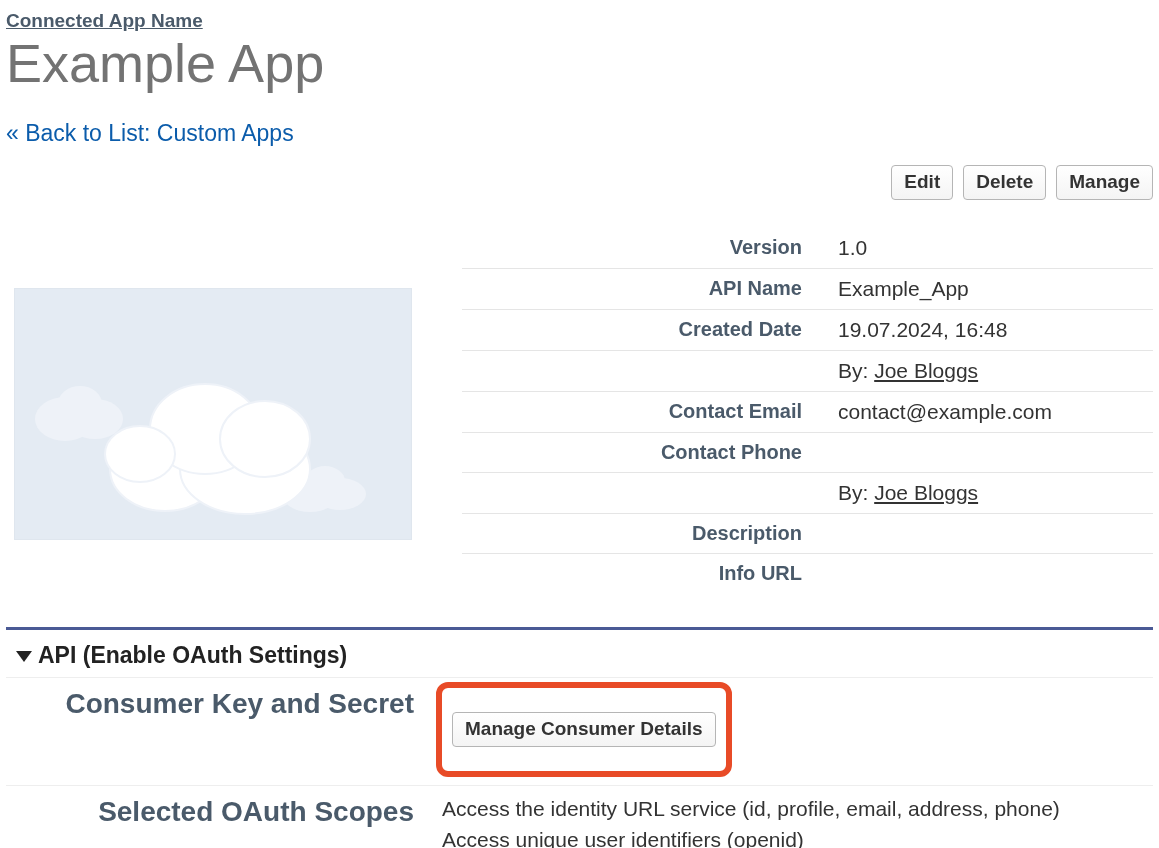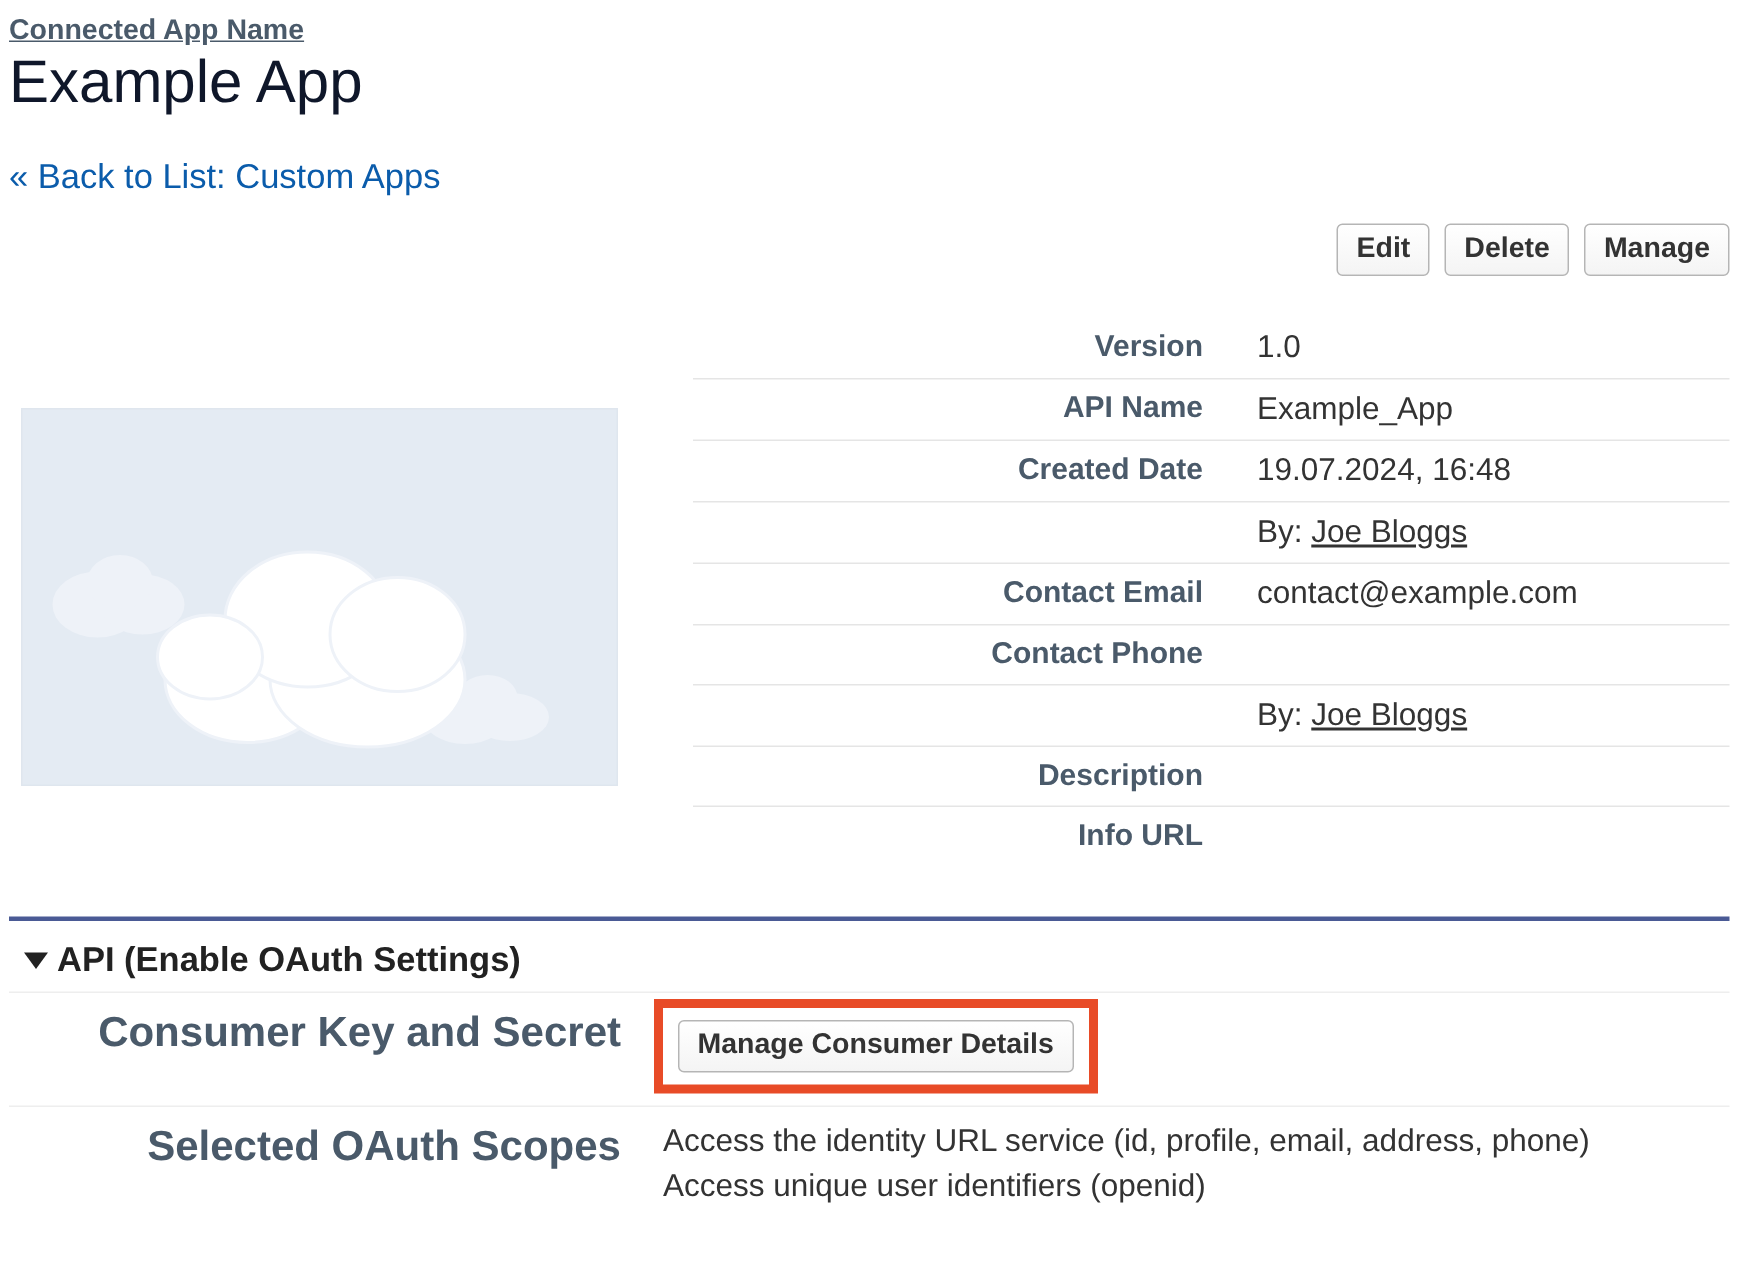--- a/index.html
+++ b/index.html
@@ -16,23 +16,23 @@
     width: 1159px;
   }
   .small-label {
     color: #4a5a6a;
     font-weight: 700;
     font-size: 19px;
     margin: 2px 0 0 0;
     text-decoration: underline;
   }
   .app-title {
-    font-size: 40px;
+    font-size: 54px;
     font-weight: 400;
-    color: #0f172a;
+    color: #737373;
     margin: 0 0 20px 0;
     line-height: 1.15;
   }
   .back-link {
     color: #0b5cab;
     font-size: 23px;
     text-decoration: none;
     display: inline-block;
     margin: 6px 0 18px 0;
   }
@@ -141,23 +141,23 @@
     padding: 10px 22px 10px 6px;
   }
   .oauth-value {
     flex: 1;
     padding: 8px 6px 8px 6px;
     font-size: 21px;
     color: #333;
   }
   .highlight-border {
     display: inline-block;
-    padding: 8px 10px;
+    padding: 24px 10px;
     border: 6px solid #e84b27;
-    border-radius: 0;
+    border-radius: 12px;
     margin-left: -6px;
     margin-top: -4px;
   }
   .scope-line { line-height: 1.45; }
 </style>
 </head>
 <body>
 
 <div class="page">
 

